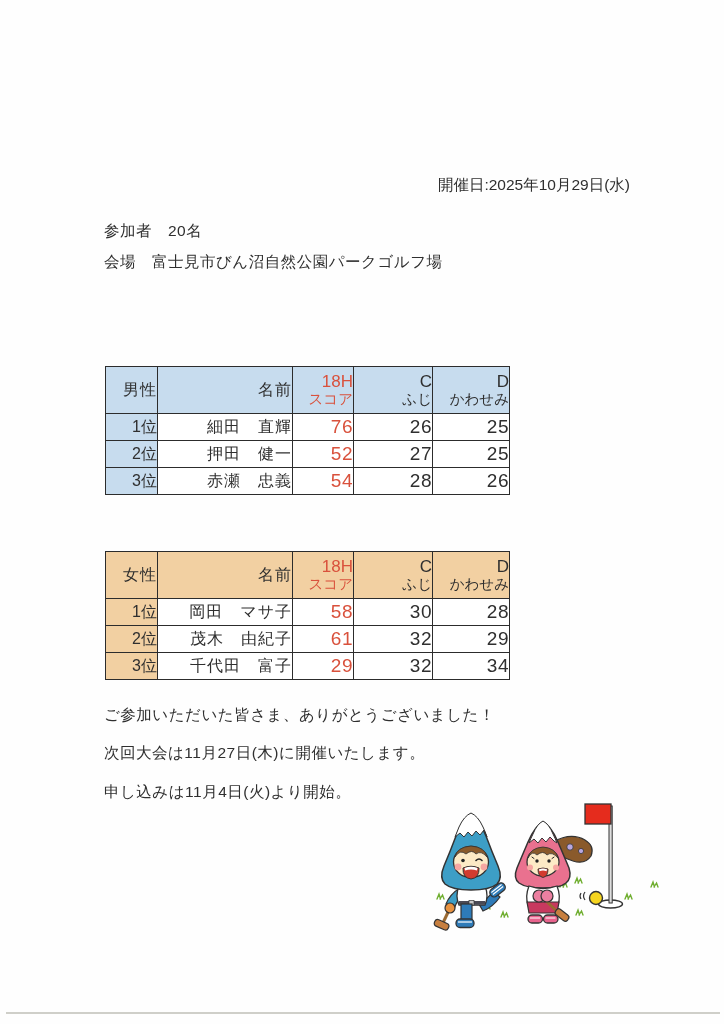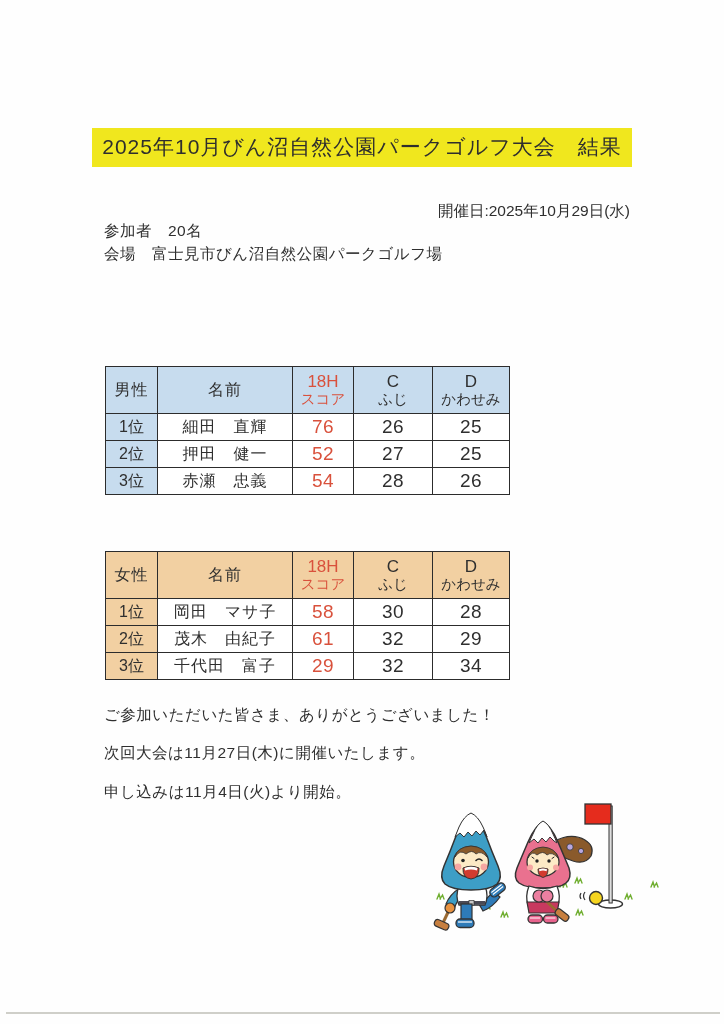--- a/index.html
+++ b/index.html
@@ -8,34 +8,34 @@
     font-family:"Liberation Sans","DejaVu Sans",sans-serif;
     color:var(--text,#2f2f2f);overflow:hidden;
   }
   .abs{position:absolute;}
   .title-row{top:128px;left:0;width:100%;text-align:center;}
   .title-hl{
     display:inline-block;background:var(--highlight,#f0e71e);
     font-size:21px;font-weight:500;letter-spacing:1px;padding:5px 10px 6px 10px;
     color:#2e2e2e;
   }
-  .date-line{top:201px;right:94px;font-size:15.5px;}
+  .date-line{top:175px;right:94px;font-size:15.5px;}
   .body-line{left:104px;font-size:15.5px;letter-spacing:.5px;}
   .line-participants{top:221px;}
-  .line-venue{top:244px;}
+  .line-venue{top:252px;}
   .line-rule{top:295px;}
   .line-note{top:333px;left:132px;font-size:15px;}
   .line-thanks{top:705px;}
   .line-next{top:743px;}
   .line-apply{top:782px;}
 
   table{border-collapse:collapse;table-layout:fixed;width:404px;background:#fff;}
   .table-men{top:366px;left:105px;}
   .table-women{top:535px;left:105px;margin-top:16px;}
-  th,td{border:1.7px solid #2c2c2c;text-align:center;vertical-align:middle;padding:0;font-weight:normal;}
+  th,td{border:1.7px solid #2c2c2c;text-align:right;vertical-align:middle;padding:0;font-weight:normal;}
   thead th{height:46px;}
   tbody td{height:26px;}
   .men-accent{background:var(--men-accent,#c7dcee);}
   .women-accent{background:var(--women-accent,#f2d0a2);}
   .h1{display:block;font-size:17px;line-height:1.2;}
   .h2{display:block;font-size:14.5px;line-height:1.1;}
   .group-label,.name-header{font-size:16px;letter-spacing:1px;}
   .rank-cell{font-size:16px;}
   .name-cell{font-size:16px;letter-spacing:1px;}
   .num{font-size:19px;letter-spacing:.5px;}
@@ -44,23 +44,20 @@
   .illustration{left:433px;top:798px;width:234px;height:142px;}
   .flag-fill{fill:var(--flag-red,#e52c1d);}
   .ball-fill{fill:var(--ball-yellow,#f6d51f);}
   .scan-line{left:6px;top:1012px;width:714px;height:2px;background:#cfcfc9;}
 </style>
 </head>
 <body>
 
 <div class="page">
 
-  <div class="abs title-row">
-    <span class="title-hl">2025年10月びん沼自然公園パークゴルフ大会　結果</span>
-  </div>
 
   <div class="abs date-line">開催日:2025年10月29日(水)</div>
   <div class="abs body-line line-participants">参加者　20名</div>
   <div class="abs body-line line-venue">会場　富士見市びん沼自然公園パークゴルフ場</div>
 
   <table class="abs table-men">
     <colgroup>
       <col style="width:52px">
         <col style="width:135px">
         <col style="width:61px">

